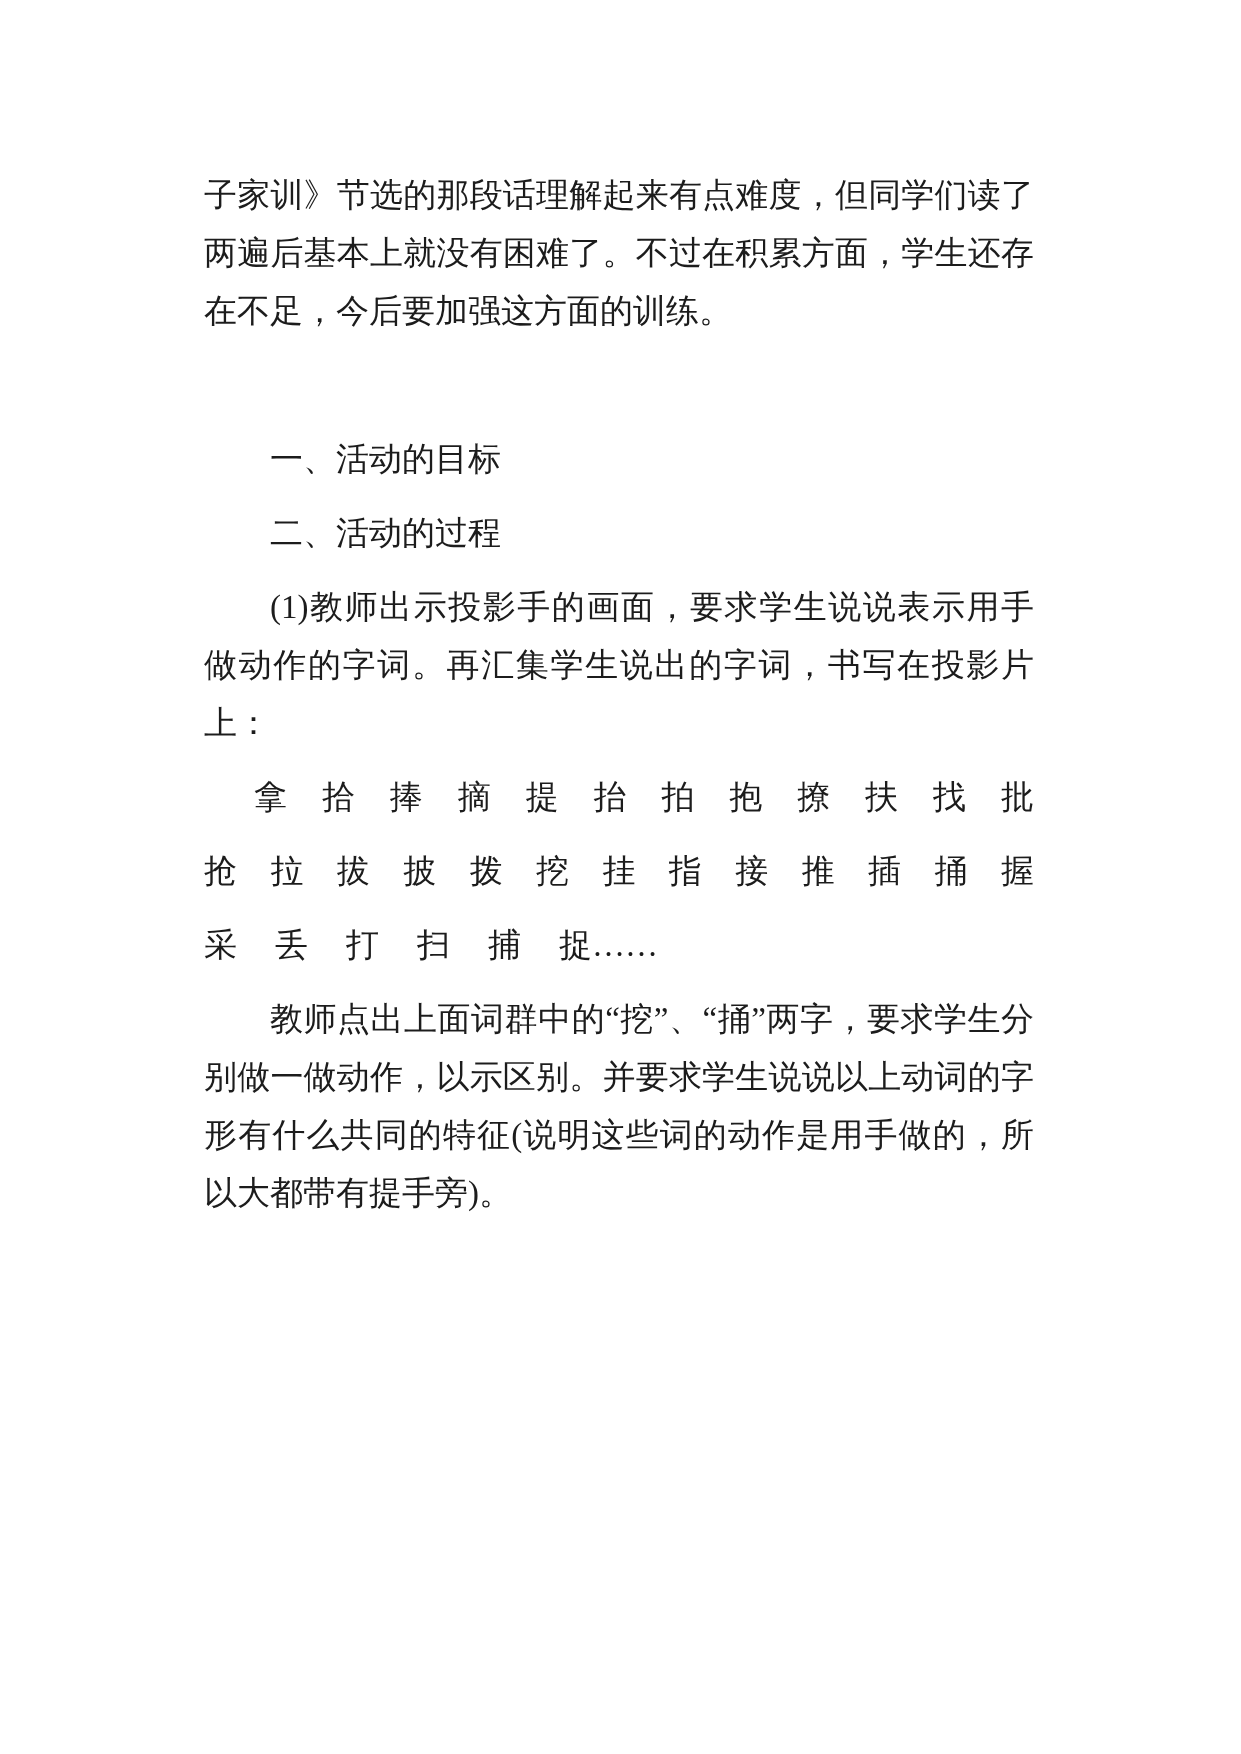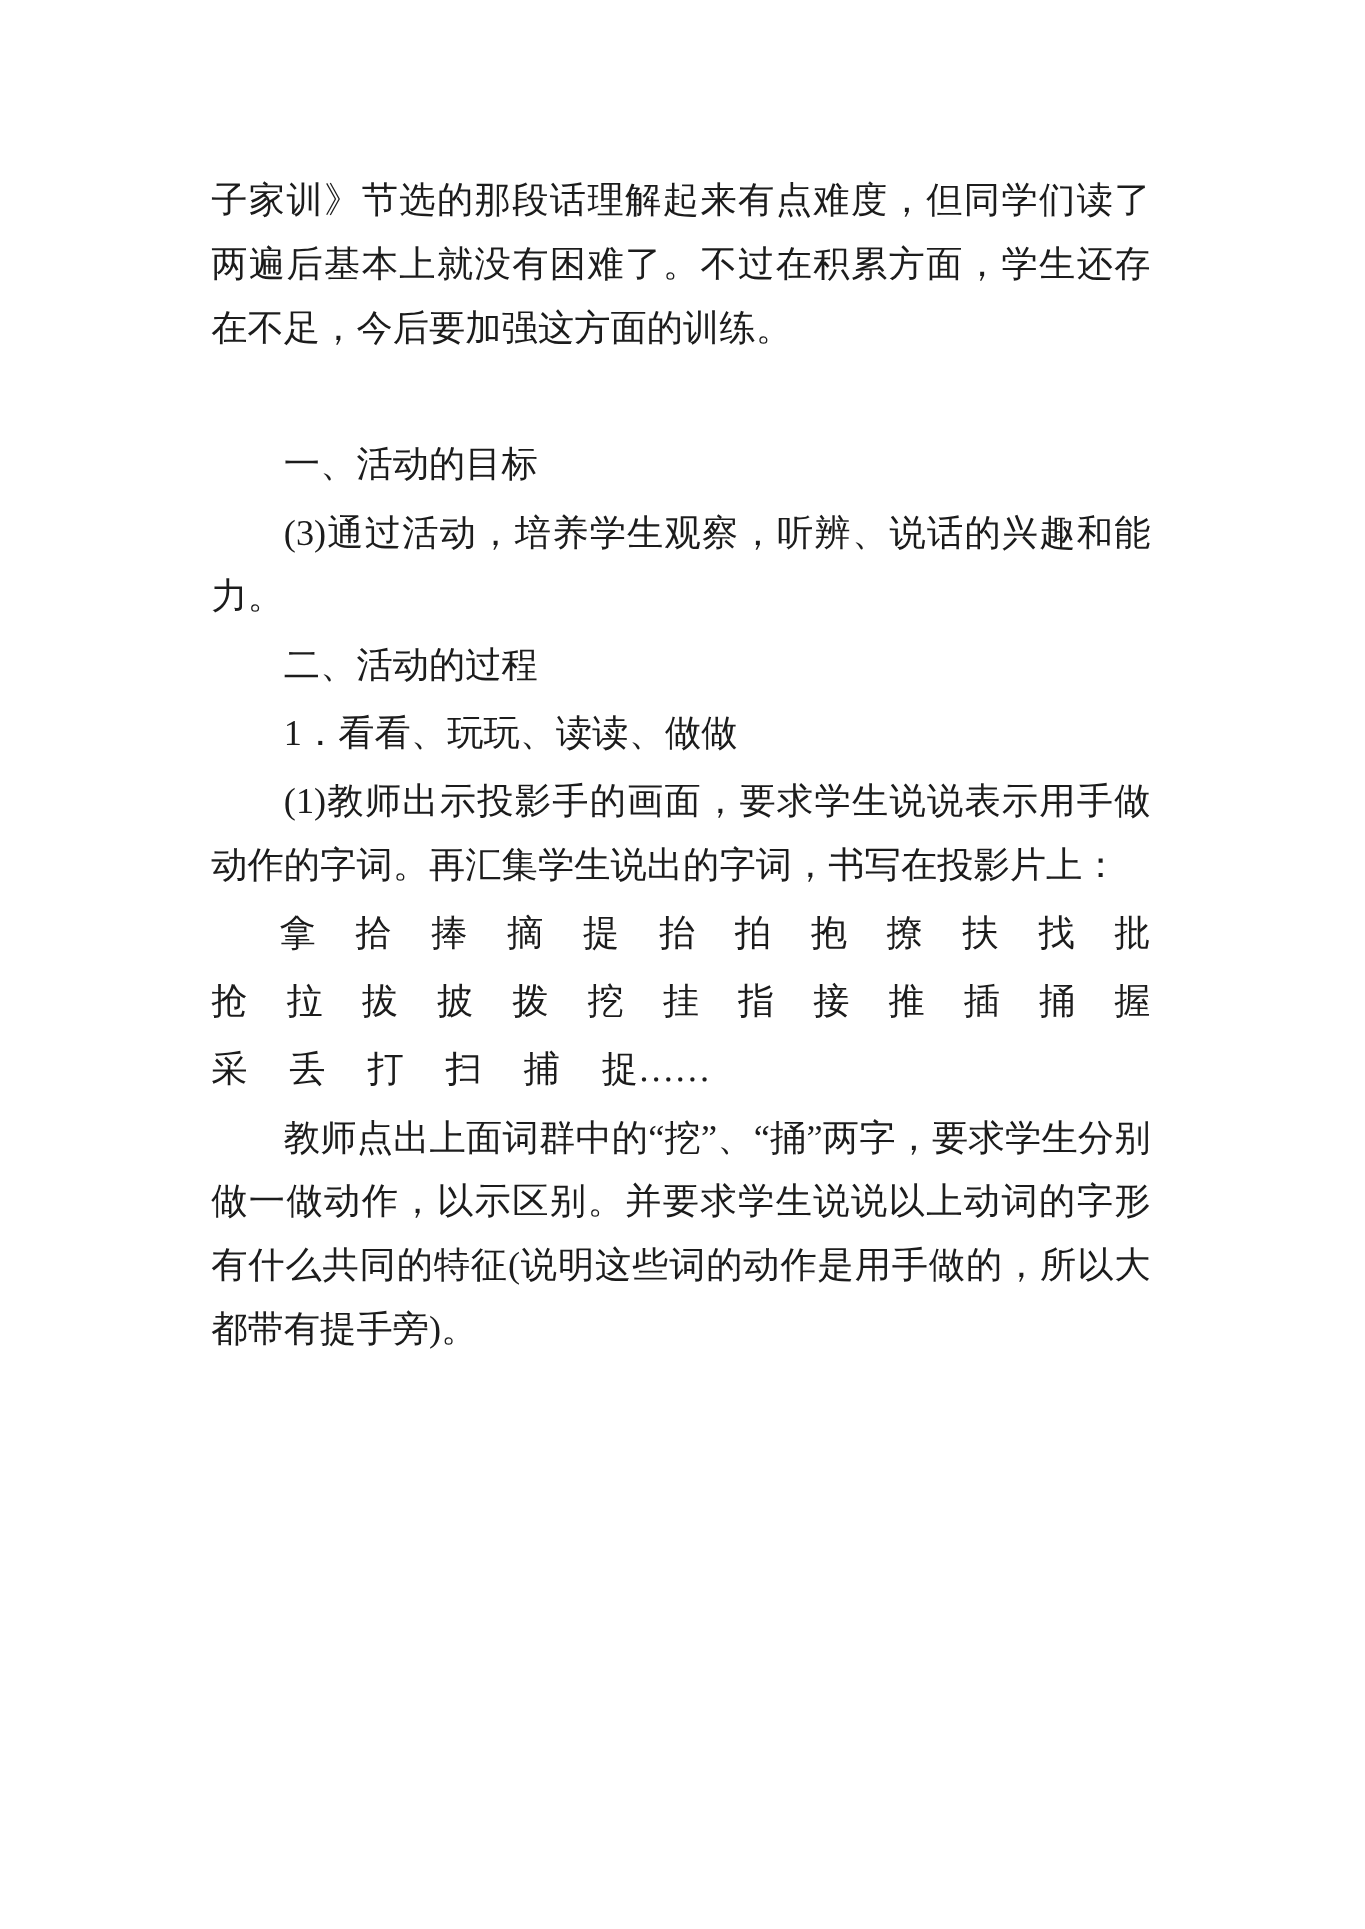--- a/index.html
+++ b/index.html
@@ -19,21 +19,21 @@
     left: 188px;
     top: 150px;
     width: 862px;
     font-family: "Liberation Serif", "DejaVu Serif", serif;
     font-size: 33px;
     line-height: 58px;
     color: #1c1c1c;
     text-align: justify;
   }
   .para {
-    margin: 4px;
+    margin: 16px;
     padding: 0;
   }
   .para.indent {
     text-indent: 2em;
   }
   .spacer {
     height: 58px;
   }
   .word-row {
     display: flex;
@@ -54,23 +54,21 @@
   }
 </style>
 </head>
 <body>
 
 <div class="page">
   <div class="content" id="doc-content">
       <p class="para">子家训》节选的那段话理解起来有点难度，但同学们读了两遍后基本上就没有困难了。不过在积累方面，学生还存在不足，今后要加强这方面的训练。</p>
       <div class="spacer"></div>
       <p class="para indent">一、活动的目标</p>
-      <p class="para indent">(3)通过活动，培养学生观察，听辨、说话的兴趣和能力。</p>
       <p class="para indent">二、活动的过程</p>
-      <p class="para indent">1．看看、玩玩、读读、做做</p>
       <p class="para indent">(1)教师出示投影手的画面，要求学生说说表示用手做动作的字词。再汇集学生说出的字词，书写在投影片上：</p>
       <div class="para word-row between indented">
         <span>拿</span>
         <span>拾</span>
         <span>捧</span>
         <span>摘</span>
         <span>提</span>
         <span>抬</span>
         <span>拍</span>
         <span>抱</span>

